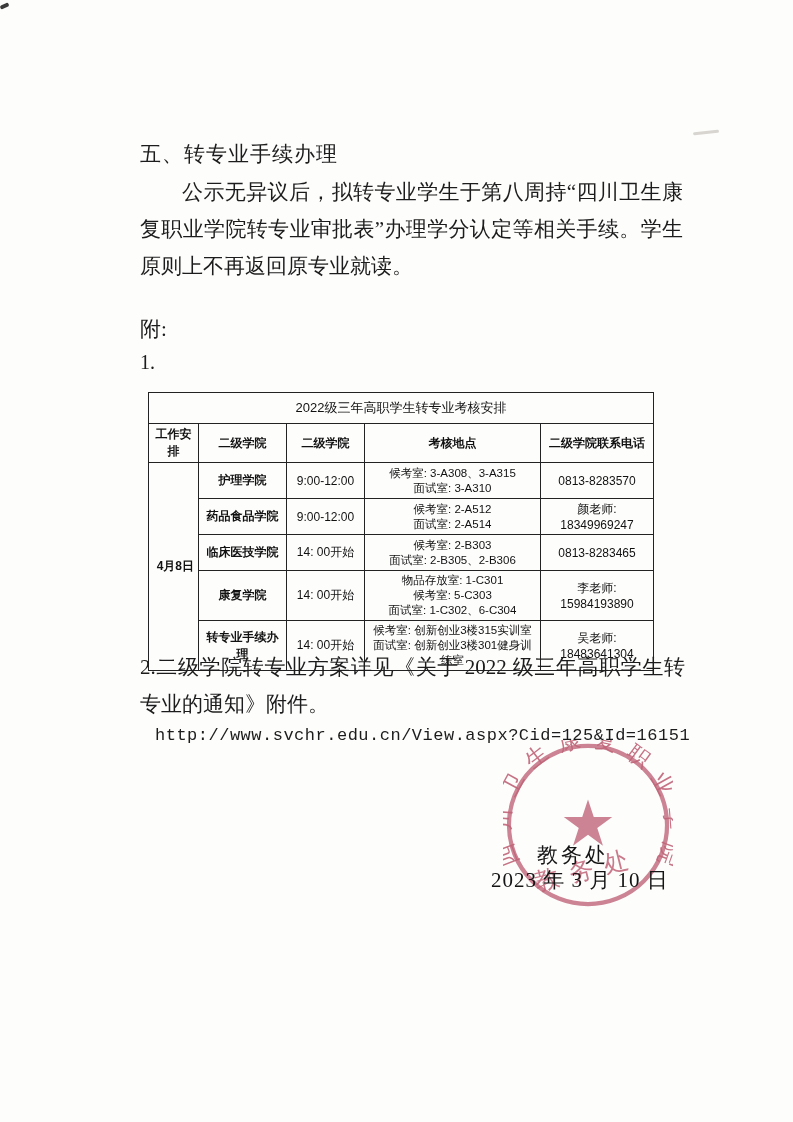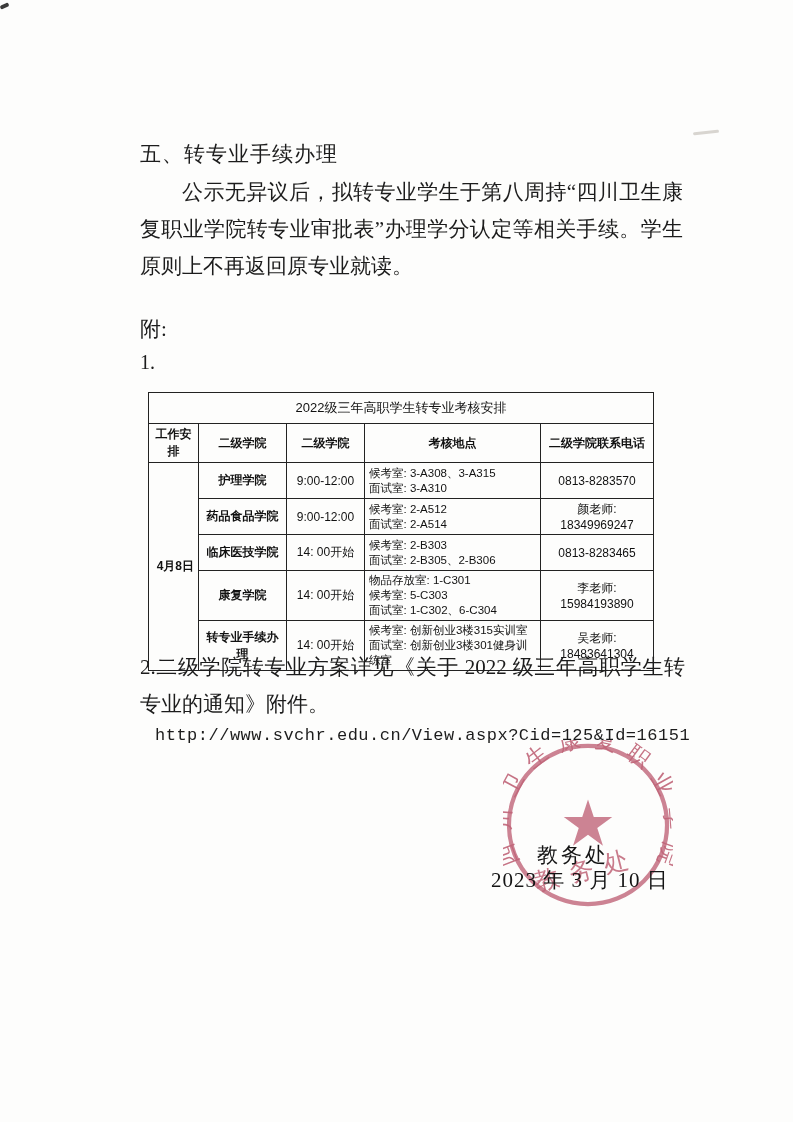--- a/index.html
+++ b/index.html
@@ -81,21 +81,21 @@
     text-align:center;
     font-size:12px;
     font-weight:bold;
   }
   td.c-time{
     text-align:center;
     font-size:12px;
     height:31px;
   }
   td.c-loc{
-    text-align:left;
+    text-align:center;
     font-size:11.5px;
     line-height:15px;
     padding-left:6px;
   }
   td.c-contact{
     text-align:center;
     font-size:12px;
   }
   tr.row-tall td.c-time{height:44px;}
   

